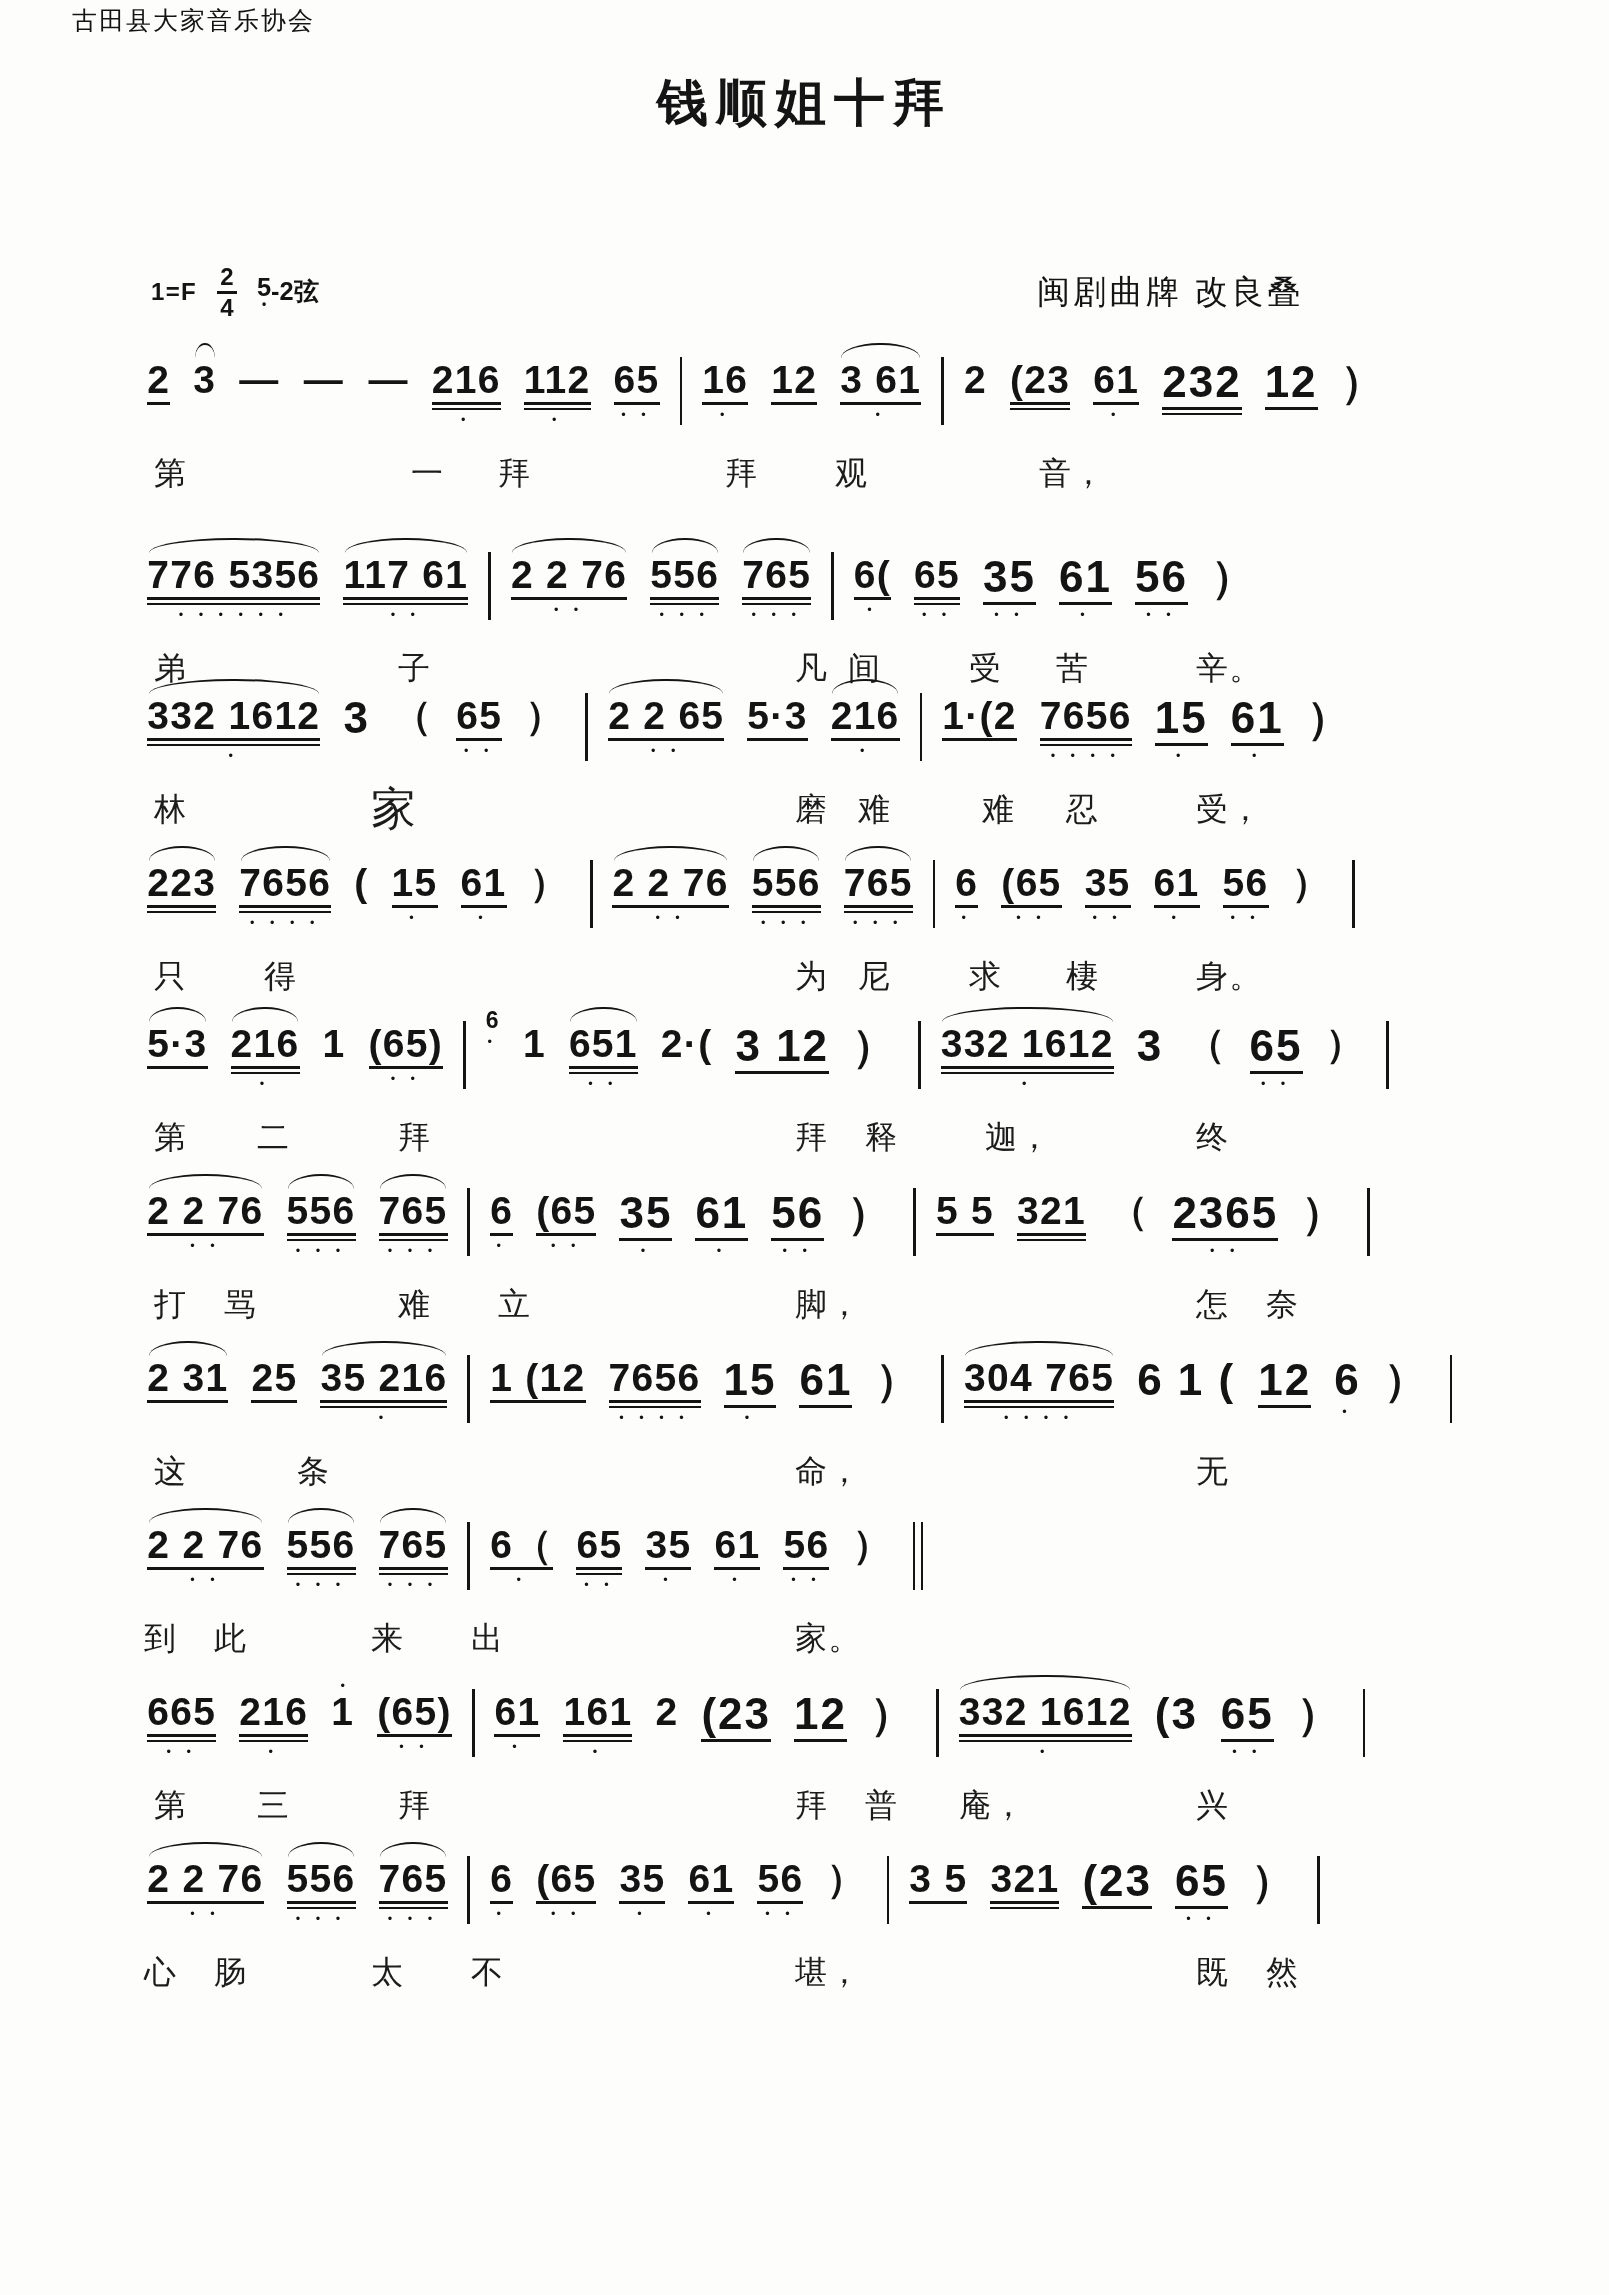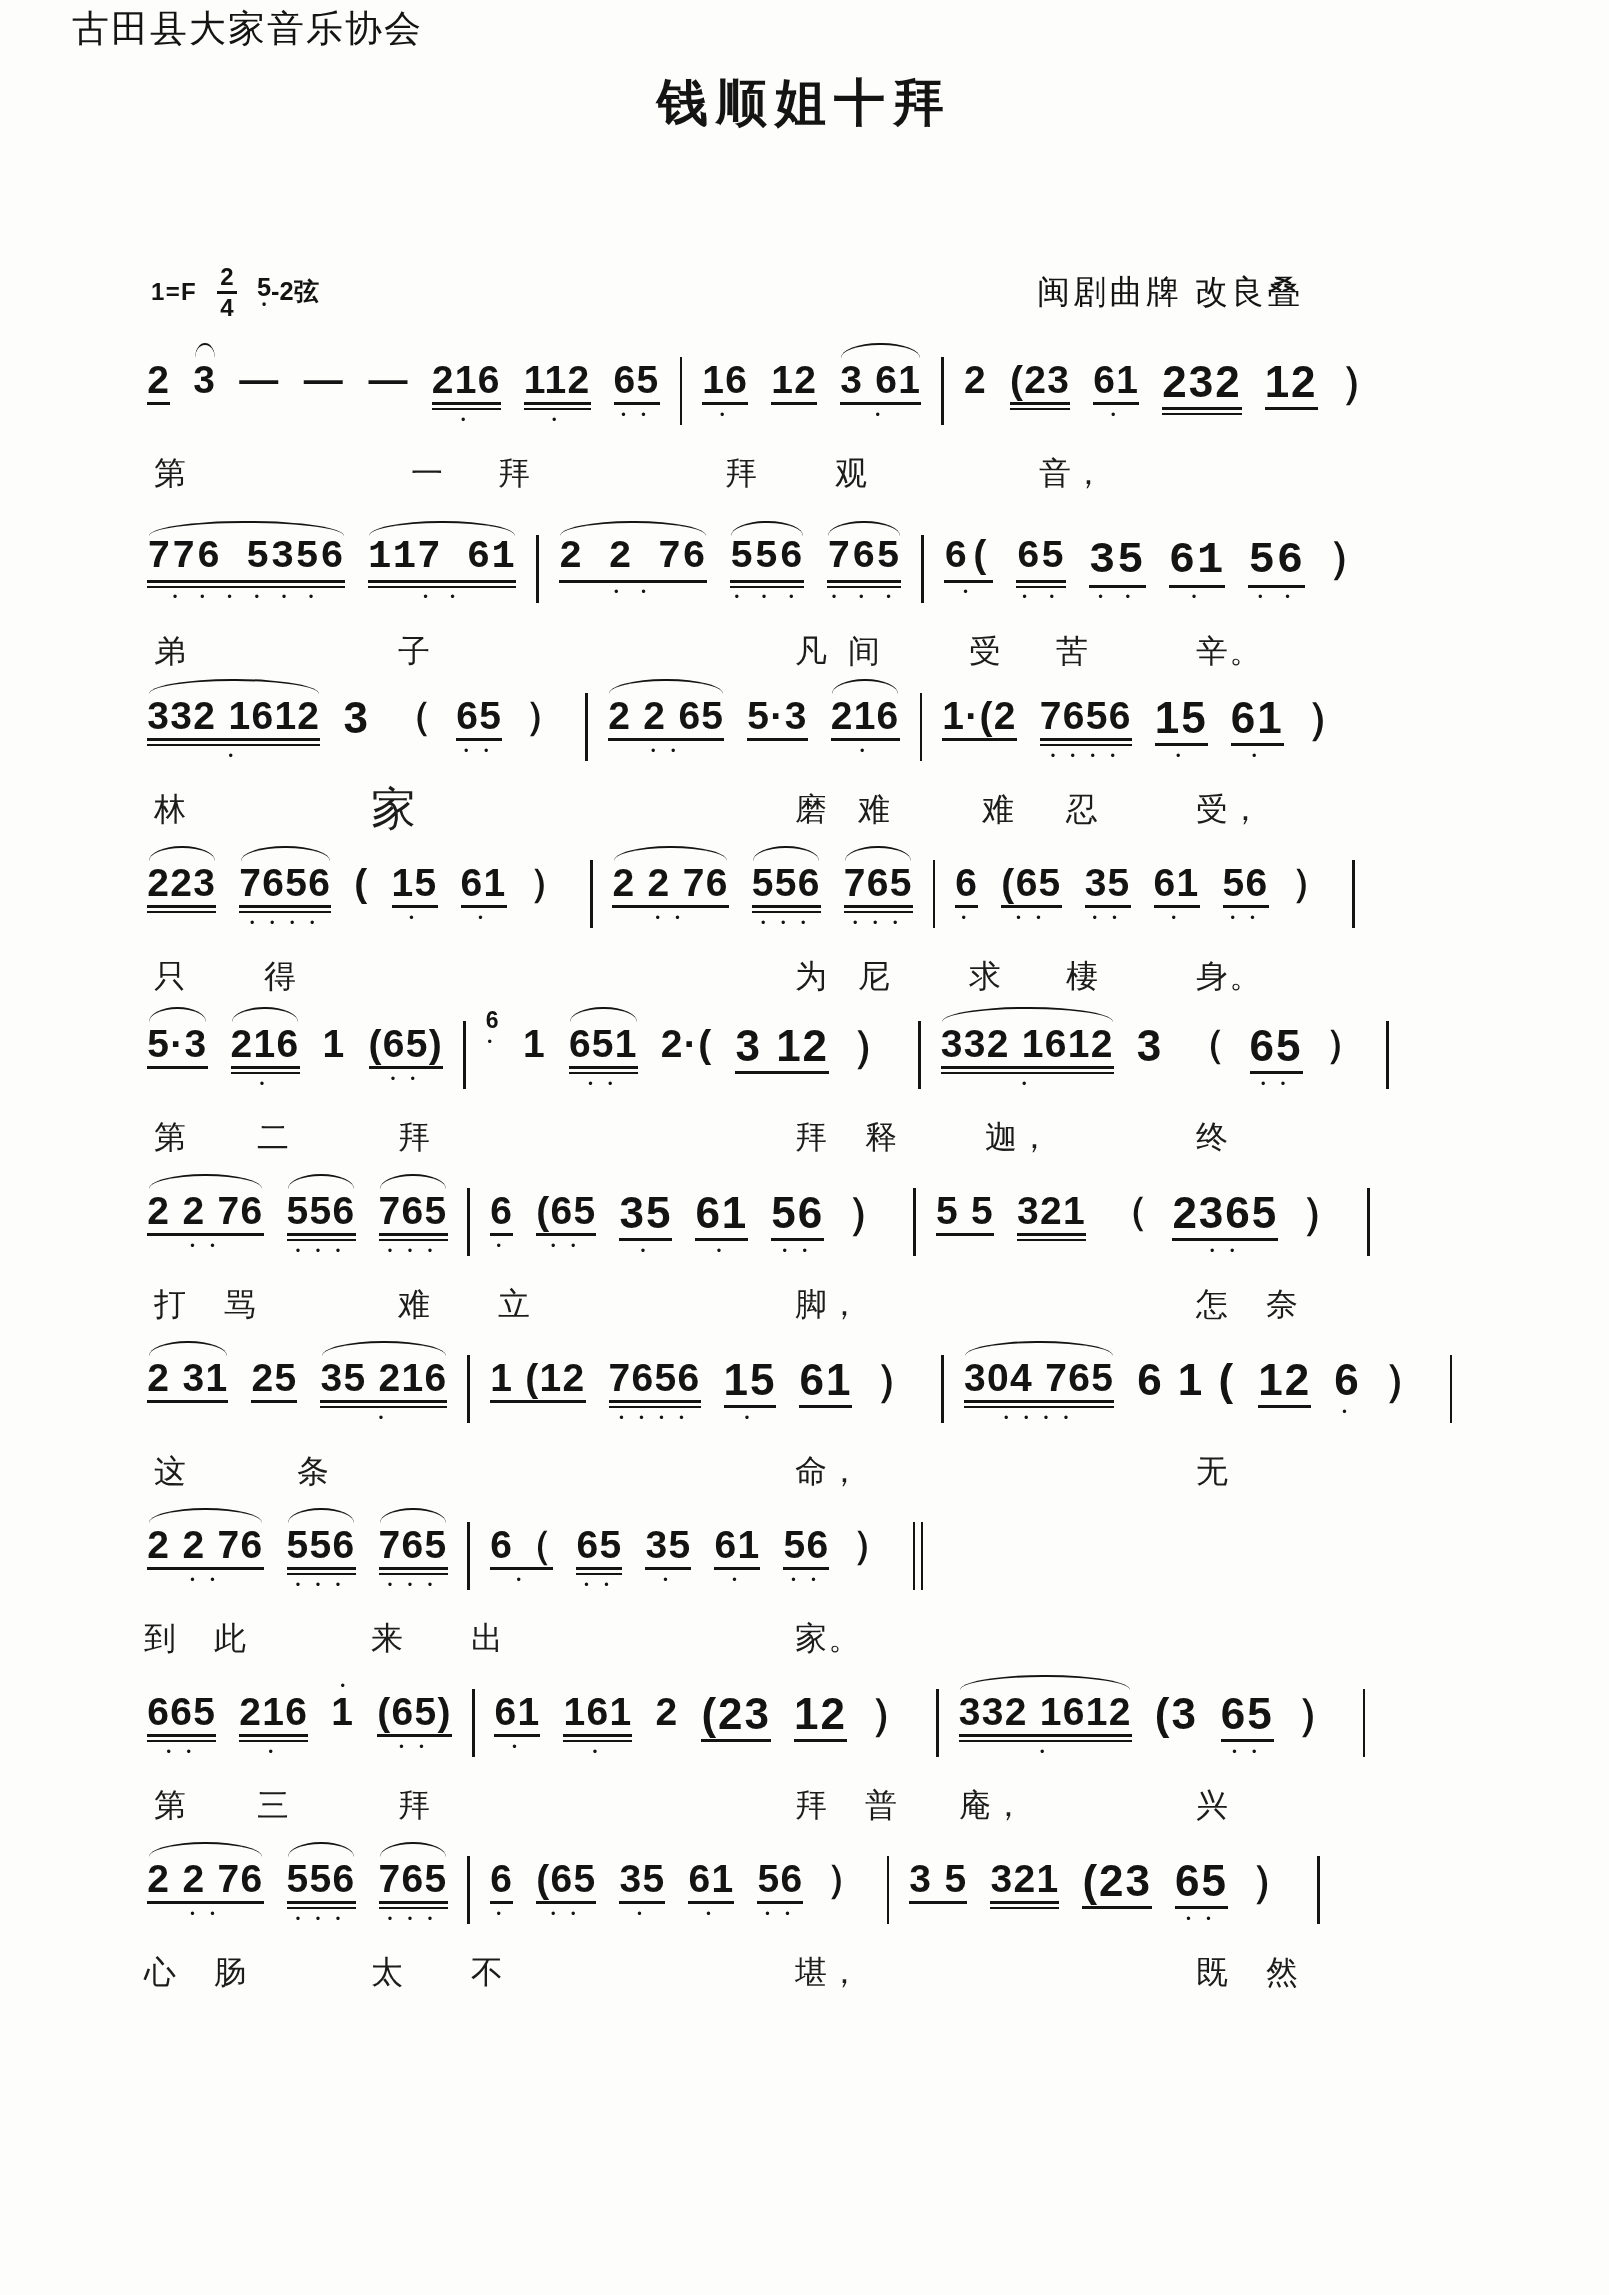--- a/index.html
+++ b/index.html
@@ -1,20 +1,20 @@
 <!DOCTYPE html>
 <html style="font-size:10.7px"><head>
 <meta charset="utf-8">
 <style>
   html,body{margin:0;padding:0;}
   body{
     width:1609px;height:2295px;position:relative;background:#fdfdfc;
     font-family:"Liberation Sans",sans-serif;color:#141414;overflow:hidden;
   }
-  .org{position:absolute;left:72px;top:4px;font-size:37px;letter-spacing:2px;}
+  .org{position:absolute;left:72px;top:4px;font-size:25px;letter-spacing:2px;}
   .title{position:absolute;left:0;top:69px;width:100%;text-align:center;
          font-size:51px;font-weight:600;letter-spacing:8px;}
   .attr{position:absolute;left:1037px;top:270px;font-size:33px;letter-spacing:3.3px;}
   .keysig{position:absolute;left:151px;top:265px;display:flex;align-items:center;gap:20px;}
   .keylabel{font-size:24px;font-weight:600;letter-spacing:1.3px;}
   .frac{display:inline-flex;flex-direction:column;align-items:center;line-height:1;}
   .frac .fn,.frac .fd{font-size:24px;font-weight:600;}
   .fbar{width:20px;height:2.7px;background:#141414;margin:2px 0;}
   .tuning{display:inline-flex;align-items:flex-start;font-size:25.4px;font-weight:600;}
   .t5{display:inline-flex;flex-direction:column;align-items:center;line-height:1;}
@@ -144,21 +144,21 @@
           </span>
         </span>
       </div>
       <span class="lyric" style="left: 154px;">第</span>
       <span class="lyric" style="left: 411px;">一</span>
       <span class="lyric" style="left: 498px;">拜</span>
       <span class="lyric" style="left: 725px;">拜</span>
       <span class="lyric" style="left: 835px;">观</span>
       <span class="lyric" style="left: 1039px;">音，</span>
     </div>
-    <div class="system" style="top: 511px; font-family: Liberation Mono, monospace;">
+    <div class="system" style="top: 528px;">
       <div class="mrow">
         <span class="measure">
           <span class="grp">
             <span class="slur"></span>
             <span class="num">776 5356</span>
             <span class="uline"></span>
             <span class="uline"></span>
             <span class="dots">• • • • • •</span>
           </span>
           <span class="grp">

